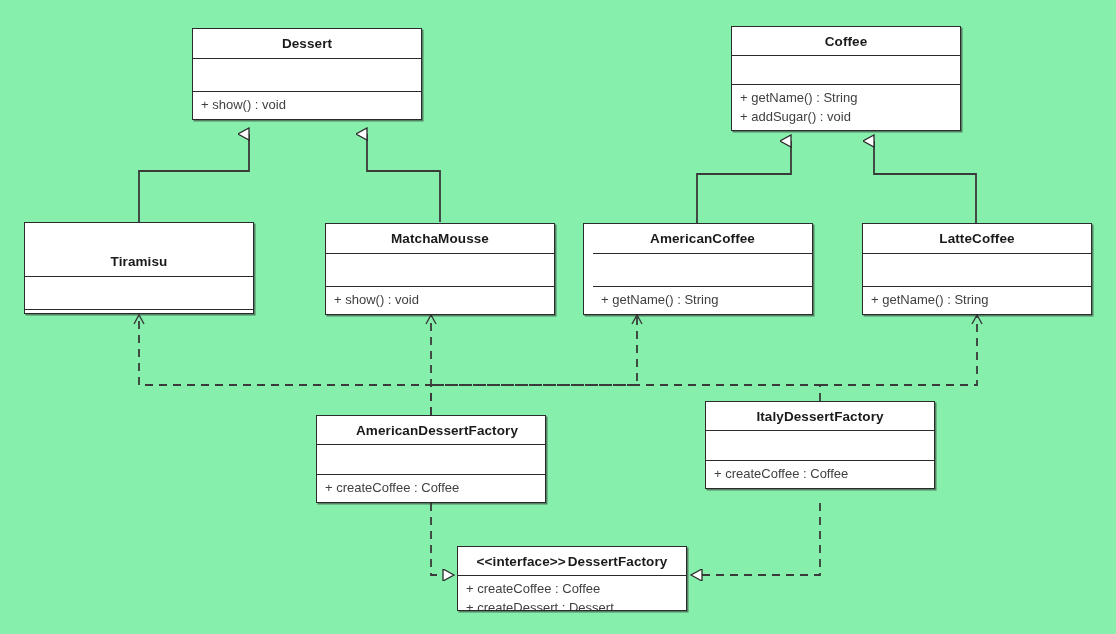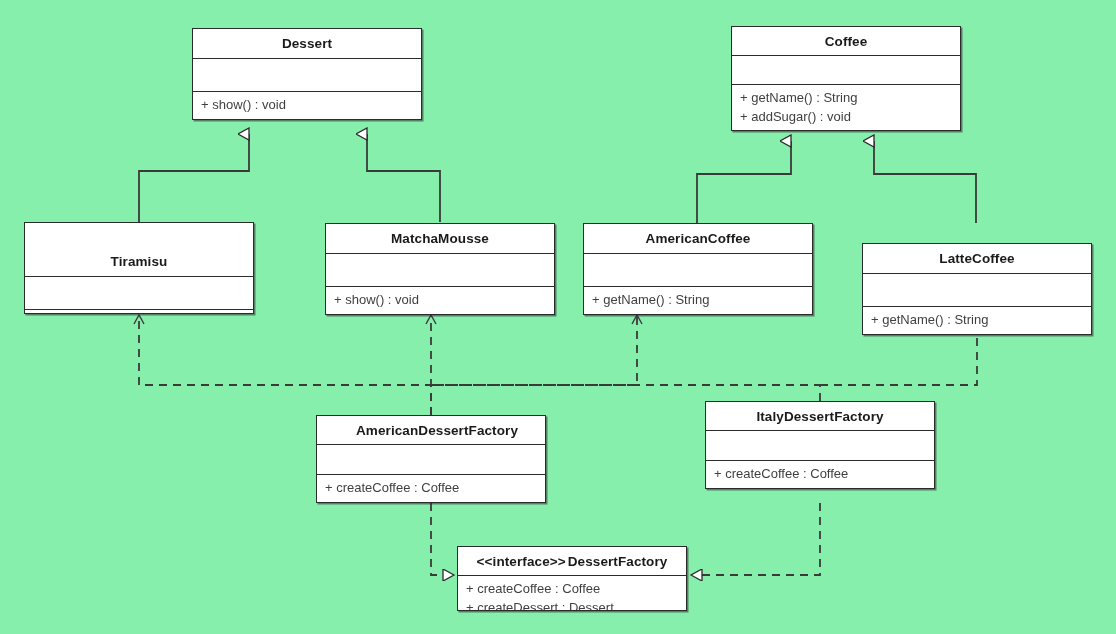--- a/index.html
+++ b/index.html
@@ -156,31 +156,31 @@
   <div class="uml-class" style="left:325px; top:223px; width:230px; height:92px;">
     <div class="compartment class-title" style="height:29px;">
       <span>MatchaMousse</span>
     </div>
     <div class="compartment divider attrs" style="height:33px;"></div>
     <div class="compartment divider methods" style="height:29px;">
       <div class="member">+ show() : void</div>
     </div>
   </div>
 
-  <div class="uml-class" style="left:583px; top:223px; width:230px; height:92px;">
+  <div class="uml-class" style="left:583px; top:223px; width:230px; height:92px;padding-left:9px;">
     <div class="compartment class-title" style="height:29px;">
       <span>AmericanCoffee</span>
     </div>
     <div class="compartment divider attrs" style="height:33px;"></div>
     <div class="compartment divider methods" style="height:29px;">
       <div class="member">+ getName() : String</div>
     </div>
   </div>
 
-  <div class="uml-class" style="left:862px; top:223px; width:230px; height:92px;margin-top:20px;">
+  <div class="uml-class" style="left:862px; top:223px; width:230px; height:92px;">
     <div class="compartment class-title" style="height:29px;">
       <span>LatteCoffee</span>
     </div>
     <div class="compartment divider attrs" style="height:33px;"></div>
     <div class="compartment divider methods" style="height:29px;">
       <div class="member">+ getName() : String</div>
     </div>
   </div>
 
   <div class="uml-class" style="left:316px; top:415px; width:230px; height:88px;">

